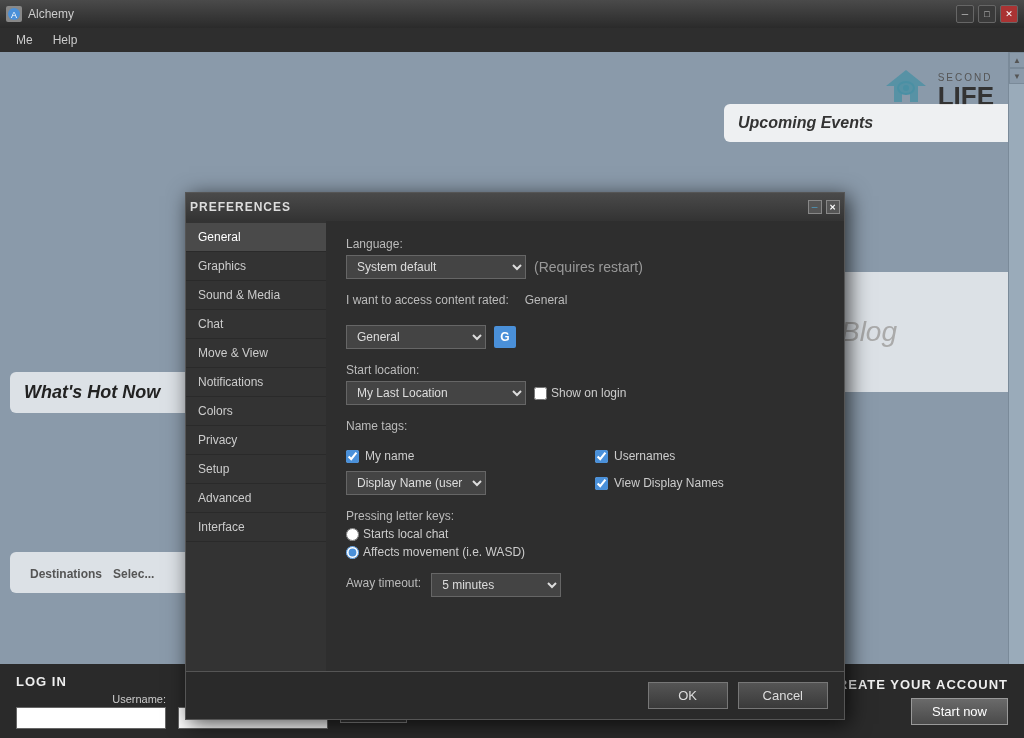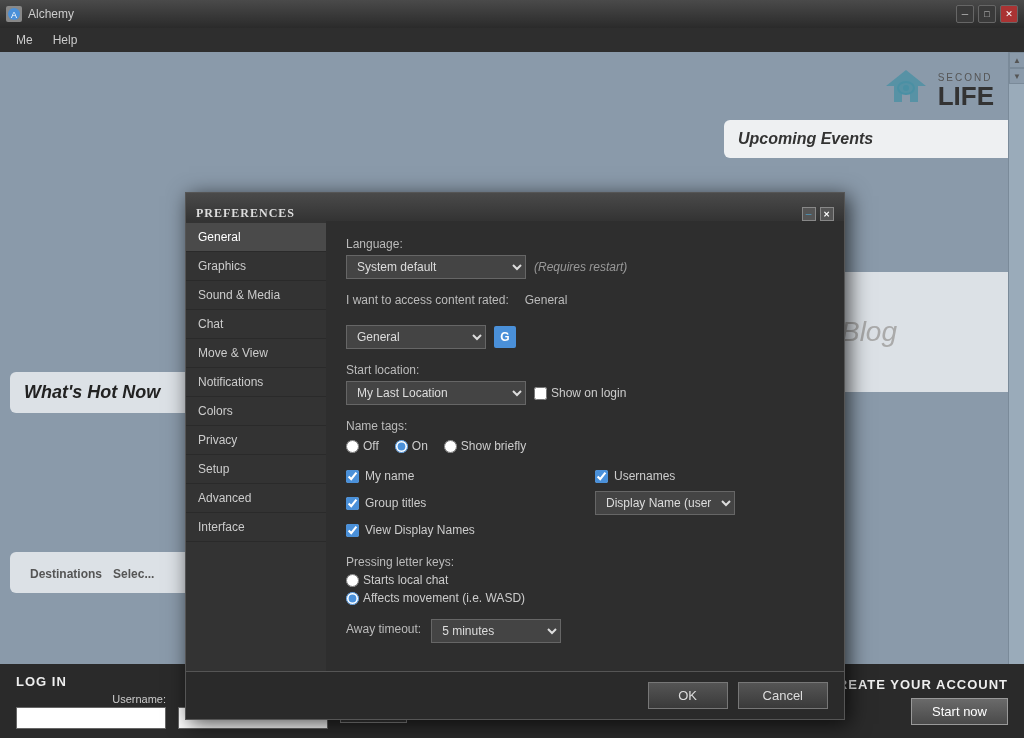--- a/index.html
+++ b/index.html
@@ -95,21 +95,21 @@
       color: #333;
     }
     .sl-logo {
       width: 48px;
       height: 48px;
     }
 
     
     .upcoming-events {
       position: absolute;
-      top: 68px;
+      top: 52px;
       right: 10px;
       width: 290px;
       background: rgba(255,255,255,0.85);
       border-radius: 6px;
       padding: 10px 14px;
       font-style: italic;
       font-size: 16px;
       color: #333;
       font-weight: 600;
     }
@@ -266,28 +266,27 @@
       left: 185px;
       width: 660px;
       background: #2e2e2e;
       border: 1px solid #555;
       box-shadow: 4px 4px 20px rgba(0,0,0,0.7);
     }
     .dialog-titlebar {
       background: linear-gradient(to bottom, #4a4a4a, #333);
       height: 28px;
       display: flex;
-      align-items: flex-end;
+      align-items: center;
       justify-content: space-between;
-      padding: 0 10px;
+      padding: 0 4px;
       color: #ddd;
       font-size: 12px;
       font-weight: bold;
       letter-spacing: 1px;
-      font-family: Liberation Serif, serif;
     }
     .dialog-controls {
       display: flex;
       gap: 4px;
     }
     .dialog-btn {
       width: 14px;
       height: 14px;
       border: 1px solid #888;
       display: flex;
@@ -349,23 +348,22 @@
       background: #444;
       color: #ddd;
       border: 1px solid #666;
       padding: 3px 6px;
       font-size: 12px;
       height: 24px;
     }
     .pref-select-wide { width: 180px; }
     .pref-select-medium { width: 140px; }
     .pref-note {
-      font-size: 12px;
+      font-size: 14px;
       color: #999;
-      font-style: italic;
     }
     .g-badge {
       background: #4a90d9;
       color: #fff;
       font-weight: bold;
       font-size: 12px;
       width: 22px;
       height: 22px;
       display: flex;
       align-items: center;
@@ -598,46 +596,28 @@
             </select>
             <div class="show-on-login">
               <input type="checkbox" style="">
               <span>Show on login</span>
             </div>
           </div>
         </div>
 
         <div class="name-tags-section">
           <div class="pref-label">Name tags:</div>
-          <div class="radio-row">
-            <label class="radio-option">
-              <input type="radio" name="nametags" style="">
-              <span>Off</span>
-            </label>
-            <label class="radio-option">
-              <input type="radio" name="nametags" checked="" style="">
-              <span>On</span>
-            </label>
-            <label class="radio-option">
-              <input type="radio" name="nametags" style="">
-              <span>Show briefly</span>
-            </label>
-          </div>
           <div class="name-tags-grid">
             <label class="checkbox-row">
               <input type="checkbox" checked="" style="">
               <span>My name</span>
             </label>
             <label class="checkbox-row">
               <input type="checkbox" checked="" style="">
               <span>Usernames</span>
-            </label>
-            <label class="checkbox-row">
-              <input type="checkbox" checked="" style="">
-              <span>Group titles</span>
             </label>
             <div>
               <select class="pref-select" style="width:140px;">
                 <option>Display Name (usern</option>
               </select>
             </div>
             <label class="checkbox-row">
               <input type="checkbox" checked="" style="">
               <span>View Display Names</span>
             </label>

